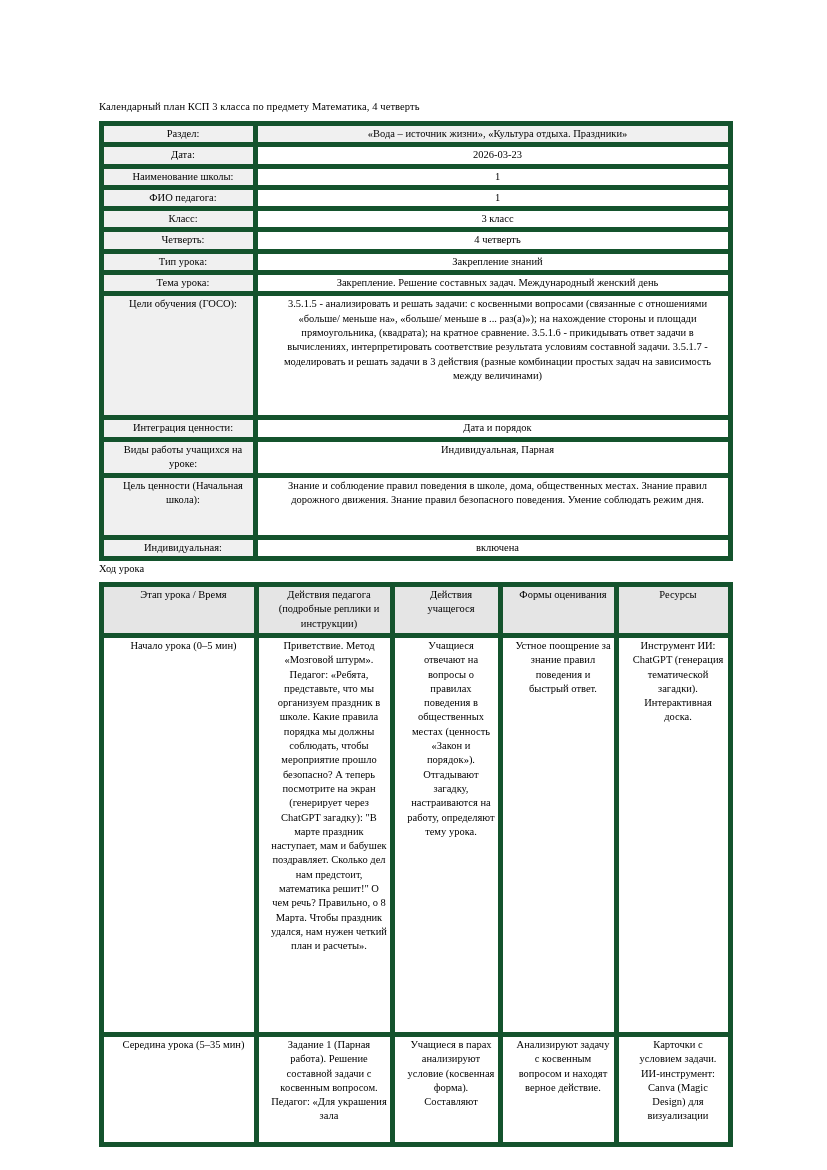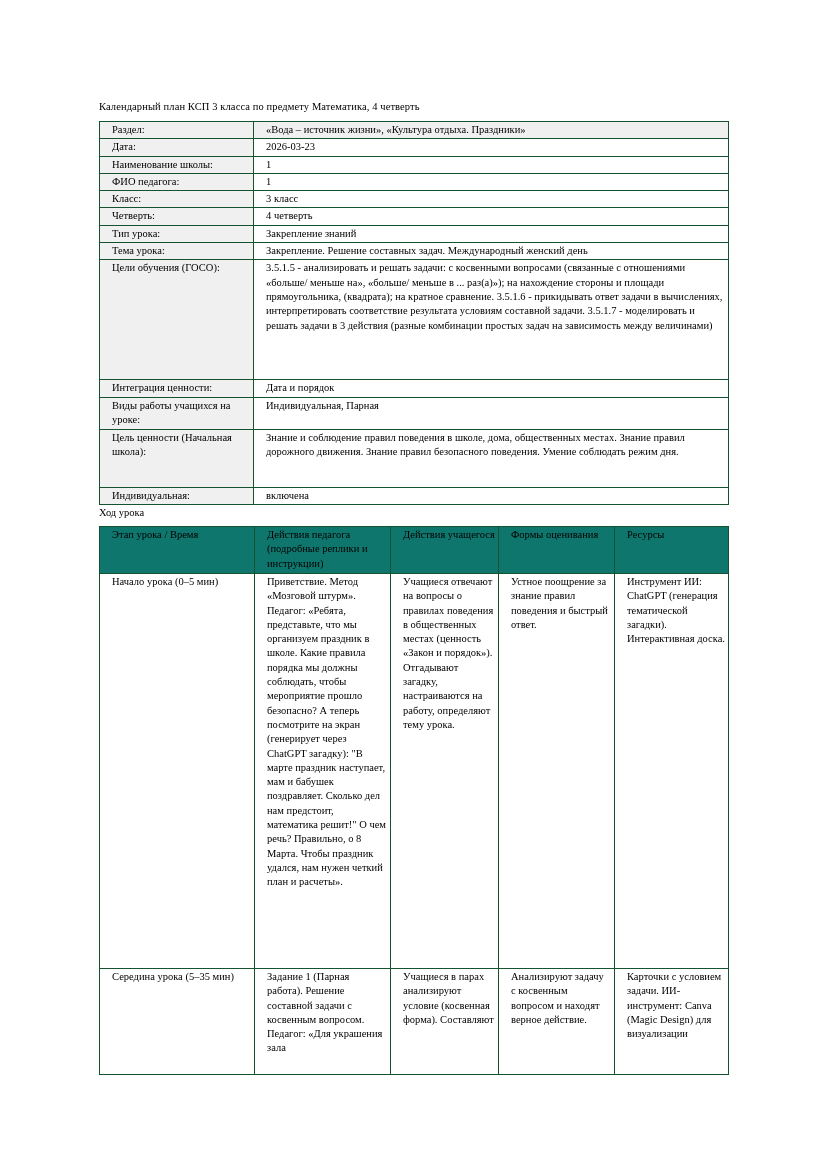--- a/index.html
+++ b/index.html
@@ -29,27 +29,27 @@
     margin: 0 0 7px 0;
     letter-spacing: 0.01em;
   }
   table {
     border-collapse: collapse;
     table-layout: fixed;
     width: 629px;
     margin: 0;
   }
   table td, table th {
-    border: 1px solid #14532d;
+    border: 5px solid #14532d;
     vertical-align: top;
     padding: 1px 3px 1px 12px;
     font-size: 10.5px;
     line-height: 14.3px;
     font-weight: normal;
-    text-align: left;
+    text-align: center;
     word-wrap: break-word;
     overflow-wrap: break-word;
     hyphens: none;
   }
   
   .info-table col.c-label { width: 154px; }
   .info-table col.c-value { width: 475px; }
   .info-table tr.shaded td { background: #f0f0f0; }
   .info-table td.label { background: #f0f0f0; }
   .info-table td.val { background: #ffffff; }
@@ -63,21 +63,21 @@
     line-height: 14px;
     margin: 1px 0 6px 0;
   }
 
   
   .flow-table col.c1 { width: 155px; }
   .flow-table col.c2 { width: 136px; }
   .flow-table col.c3 { width: 108px; }
   .flow-table col.c4 { width: 116px; }
   .flow-table col.c5 { width: 114px; }
-  .flow-table thead td { background: #0f766e; height: 44px; }
+  .flow-table thead td { background: #e5e5e5; height: 44px; }
   .flow-table tbody td { background: #ffffff; }
   .flow-table .row-begin td { height: 392px; }
   .flow-table .row-middle td { height: 103px; }
 </style>
 </head>
 <body>
 
 <div class="page">
 
   <div class="doc-title">Календарный план КСП 3 класса по предмету Математика, 4 четверть</div>

